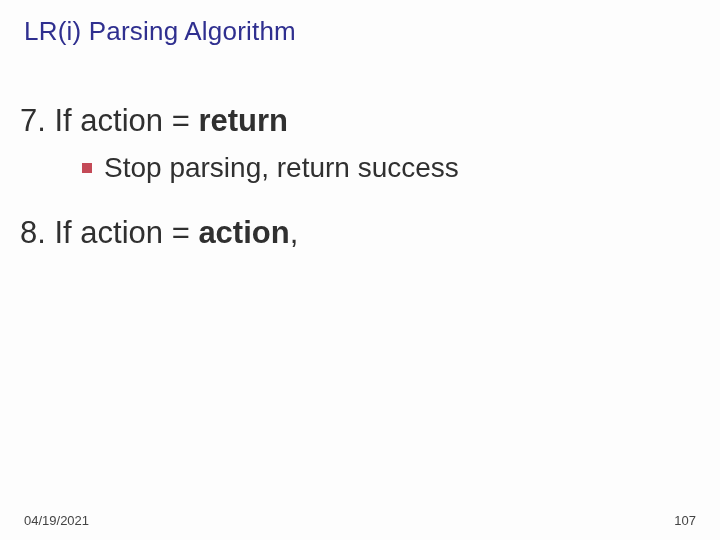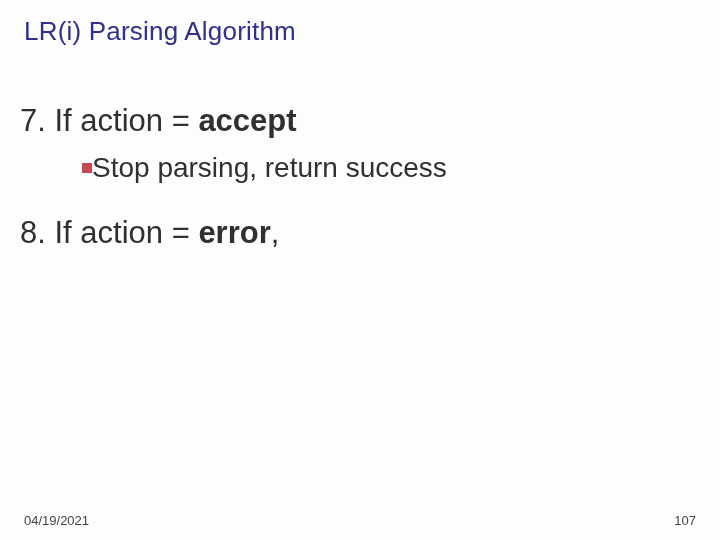--- a/index.html
+++ b/index.html
@@ -43,21 +43,21 @@
   }
   .step .kw {
     font-weight: bold;
   }
   .sub {
     font-size: 28px;
     margin-left: 62px;
     margin-bottom: 26px;
     display: flex;
     align-items: center;
-    gap: 0;
+    gap: 12px;
     line-height: 1.3;
   }
   .bullet {
     display: inline-block;
     width: 10px;
     height: 10px;
     background: #c44a57;
     flex: 0 0 auto;
   }
   .footer-date {
@@ -82,30 +82,30 @@
 <body>
 
 <div class="slide">
 
   <div class="title">LR(i) Parsing Algorithm</div>
 
   <div class="body">
 
     <div class="step">
       <span>7.</span>
-      <span>If action = </span><span class="kw">accept</span>
+      <span>If action = </span><span class="kw">return</span>
     </div>
     <div class="sub">
       <span class="bullet"></span>
       <span>Stop parsing, return success</span>
     </div>
 
     <div class="step">
       <span>8.</span>
-      <span>If action = </span><span class="kw">error</span><span>,</span>
+      <span>If action = </span><span class="kw">action</span><span>,</span>
     </div>
 
   </div>
 
   <div class="footer-date">04/19/2021</div>
   <div class="footer-page">107</div>
 
 </div>
 
 </body></html>

